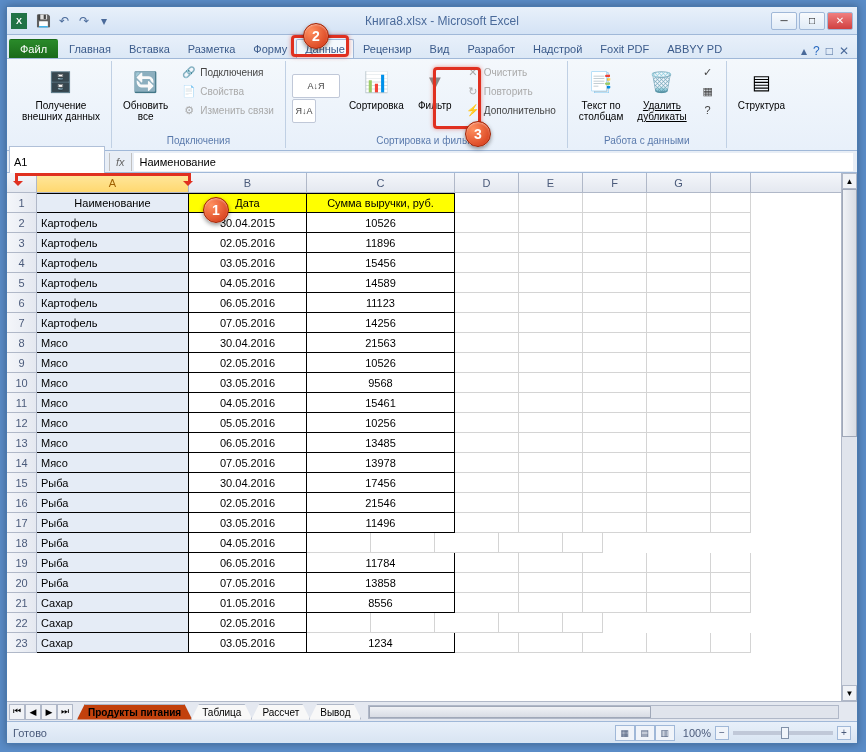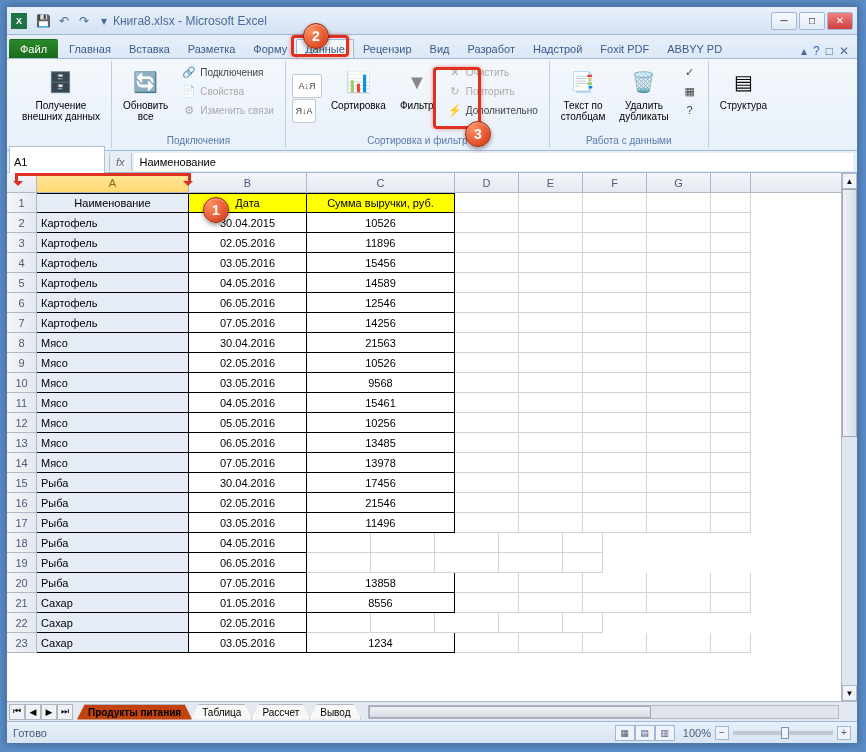--- a/index.html
+++ b/index.html
@@ -4,21 +4,21 @@
 <style>
 * { box-sizing: border-box; margin: 0; padding: 0; font-family: "Segoe UI", Tahoma, sans-serif; }
 body { background: #5a8cc7; padding: 6px; font-size: 11px; }
 .window { background: #fff; border: 1px solid #4a7ab0; box-shadow: 0 0 8px rgba(0,0,0,0.3); width: 852px; height: 738px; display: flex; flex-direction: column; position: relative; }
 
 
 .titlebar { height: 28px; background: linear-gradient(#e8f0fa, #d4e3f5); display: flex; align-items: center; padding: 0 4px; border-bottom: 1px solid #a0b8d8; }
 .excel-icon { width: 16px; height: 16px; background: #217346; margin-right: 4px; display: flex; align-items: center; justify-content: center; color: #fff; font-size: 9px; font-weight: bold; }
 .qat { display: flex; gap: 2px; margin-left: 4px; }
 .qat-btn { width: 18px; height: 18px; display: flex; align-items: center; justify-content: center; cursor: pointer; color: #4a6a9a; font-size: 12px; }
-.title { flex: 1; text-align: left; color: #4a6a9a; font-size: 12px; }
+.title { flex: 1; text-align: center; color: #4a6a9a; font-size: 12px; }
 .win-controls { display: flex; gap: 2px; }
 .win-btn { width: 26px; height: 18px; border: 1px solid #a0b8d8; background: linear-gradient(#f8fafd,#e0ebf7); display: flex; align-items: center; justify-content: center; font-size: 10px; cursor: pointer; border-radius: 2px; }
 .win-btn.close { background: linear-gradient(#f08080,#d04040); color: #fff; }
 
 
 .ribbon-tabs { height: 24px; background: linear-gradient(#e8f0fa,#dce8f6); display: flex; align-items: flex-end; padding: 0 2px; border-bottom: 1px solid #a0b8d8; }
 .tab { padding: 3px 8px; font-size: 11px; color: #3a5a8a; cursor: pointer; border: 1px solid transparent; border-bottom: none; }
 .tab.file { background: linear-gradient(#2a8a2a,#1a6a1a); color: #fff; border-radius: 2px 2px 0 0; margin-right: 2px; padding: 3px 10px; }
 .tab.active { background: #f4f8fc; border-color: #a0b8d8; border-radius: 2px 2px 0 0; }
 .ribbon-tabs-right { margin-left: auto; display: flex; gap: 6px; padding-right: 6px; color: #4a6a9a; }
@@ -171,21 +171,21 @@
               <span>Изменить связи</span>
             </div>
         </div>
       </div>
       <div class="group-label">Подключения</div>
     </div>
 
     <div class="group">
       <div class="group-content">
         <div class="small-btns" style="justify-content:center;">
-          <div class="small-btn" style="border:1px solid #c0c8d8;background:#fff;width:30px;height:24px;justify-content:center;">
+          <div class="small-btn" style="border:1px solid #c0c8d8;background:#fff;width:48px;height:24px;justify-content:center;">
               <span style="font-size:9px;">А↓Я</span>
             </div>
           <div class="small-btn" style="border:1px solid #c0c8d8;background:#fff;width:24px;height:24px;justify-content:center;">
               <span style="font-size:9px;">Я↓А</span>
             </div>
         </div>
         <div class="big-btn">
           <div class="icon">📊</div>
           <div class="label">Сортировка</div>
         </div>
@@ -213,21 +213,21 @@
 
     <div class="group">
       <div class="group-content">
         <div class="big-btn">
           <div class="icon">📑</div>
           <div class="label" style="white-space:pre-line;">Текст по
 столбцам</div>
         </div>
         <div class="big-btn">
           <div class="icon">🗑️</div>
-          <div class="label" style="white-space:pre-line;">Удалить
+          <div class="label" style="white-space:pre-line;text-decoration:underline;">Удалить
 дубликаты</div>
         </div>
         <div class="small-btns">
           <div class="small-btn">
               <span class="icon">✓</span>
             </div>
           <div class="small-btn">
               <span class="icon">▦</span>
             </div>
           <div class="small-btn">
@@ -320,21 +320,21 @@
           <div class="cell w-d"></div>
           <div class="cell w-e"></div>
           <div class="cell w-f"></div>
           <div class="cell w-g"></div>
           <div class="cell w-rest"></div>
         </div>
         <div class="row">
           <div class="row-h">6</div>
           <div class="cell w-a bordered green selected-col">Картофель</div>
           <div class="cell w-b bordered center">06.05.2016</div>
-          <div class="cell w-c bordered center">12546</div>
+          <div class="cell w-c bordered center">11123</div>
           <div class="cell w-d"></div>
           <div class="cell w-e"></div>
           <div class="cell w-f"></div>
           <div class="cell w-g"></div>
           <div class="cell w-rest"></div>
         </div>
         <div class="row">
           <div class="row-h">7</div>
           <div class="cell w-a bordered green selected-col">Картофель</div>
           <div class="cell w-b bordered center">07.05.2016</div>
@@ -462,20 +462,21 @@
           <div class="cell w-d"></div>
           <div class="cell w-e"></div>
           <div class="cell w-f"></div>
           <div class="cell w-g"></div>
           <div class="cell w-rest"></div>
         </div>
         <div class="row">
           <div class="row-h">19</div>
           <div class="cell w-a bordered green selected-col">Рыба</div>
           <div class="cell w-b bordered center">06.05.2016</div>
+          <div class="cell w-c bordered center">11784</div>
           <div class="cell w-d"></div>
           <div class="cell w-e"></div>
           <div class="cell w-f"></div>
           <div class="cell w-g"></div>
           <div class="cell w-rest"></div>
         </div>
         <div class="row">
           <div class="row-h">20</div>
           <div class="cell w-a bordered green selected-col">Рыба</div>
           <div class="cell w-b bordered center">07.05.2016</div>

